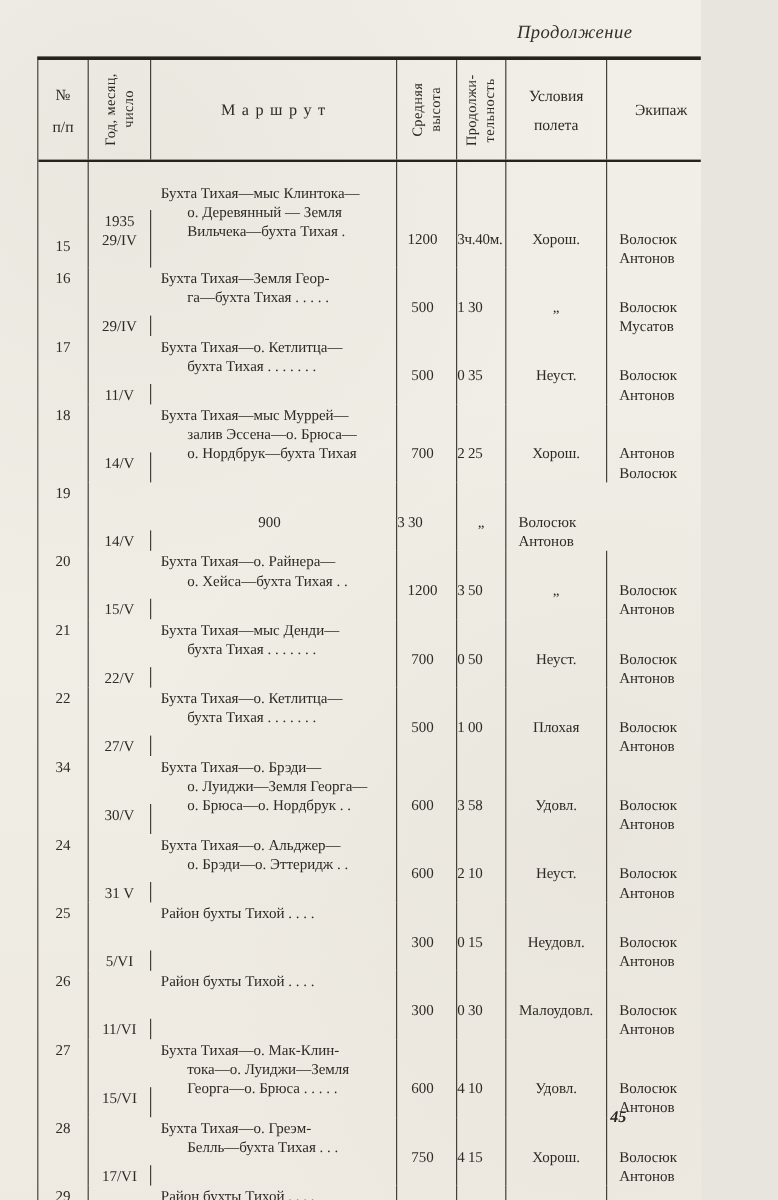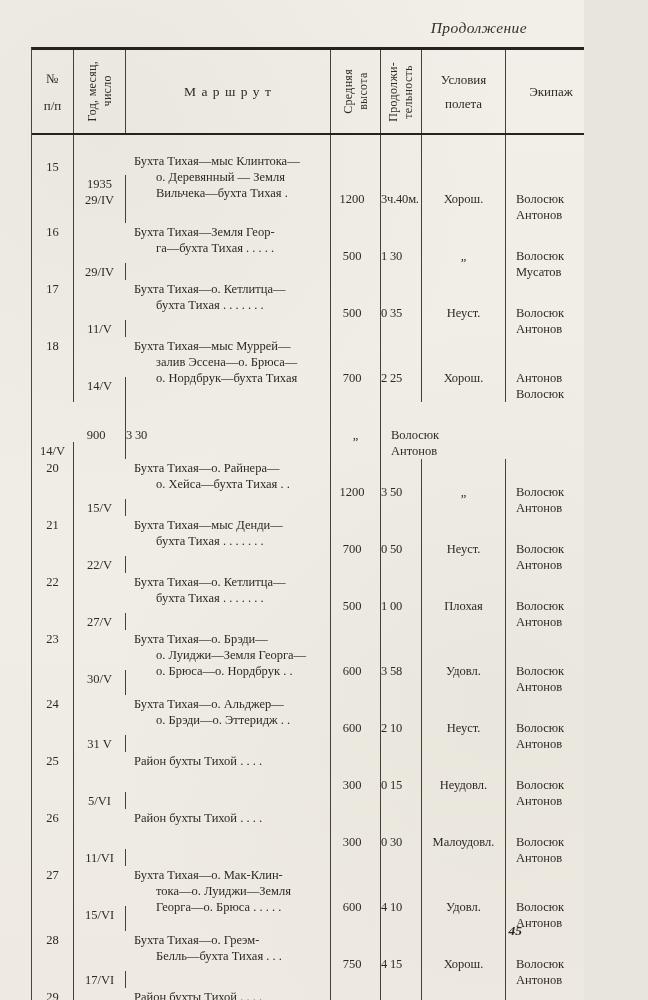--- a/index.html
+++ b/index.html
@@ -57,21 +57,21 @@
   .c-date{text-align:center;padding-top:1px;margin-top:40px;}
   .c-route{padding:1px 4px 16px 8px;}
   .c-route .line + .line{padding-left:22px;}
   .c-alt,.c-dur,.c-cond,.c-crew{display:flex;flex-direction:column;}
   .c-alt .val{margin-top:auto;padding:0 7px 16px 0;text-align:center;}
   .c-dur .val{margin-top:auto;padding:0 0 16px 0;text-align:left;white-space:nowrap;letter-spacing:-.2px;}
   .c-cond .val{margin-top:auto;padding:0 0 16px 0;text-align:center;}
   .c-crew .crew-lines{margin-top:auto;padding-left:10px;}
   .row-year{min-height:88px;}
   .row-year .c-route{padding-top:18px;}
-  .row-year .num-val{display:block;padding-top:23px;}
+  .row-year .num-val{display:block;padding-top:23px;margin-top:38px;}
 </style>
 </head>
 <body>
 
 <div class="page">
 
   <div class="continuation">Продолжение</div>
 
   <div class="ftable">
     <div class="hdr">
@@ -219,20 +219,23 @@
     </div>
     <div class="c-crew">
       <div class="crew-lines">
               <div>Антонов</div>
               <div>Волосюк</div>
             </div>
     </div>
   </div>
 
   <div class="row">
+    <div class="c-num">
+      <span class="num-val">19</span>
+    </div>
     <div class="c-date date-lines">
             <div>14/V</div>
           </div>
     <div class="c-alt">
       <span class="val">900</span>
     </div>
     <div class="c-dur">
       <span class="val">3 30</span>
     </div>
     <div class="c-cond">
@@ -325,21 +328,21 @@
     <div class="c-crew">
       <div class="crew-lines">
               <div>Волосюк</div>
               <div>Антонов</div>
             </div>
     </div>
   </div>
 
   <div class="row">
     <div class="c-num">
-      <span class="num-val">23</span>
+      <span class="num-val">34</span>
     </div>
     <div class="c-date date-lines">
             <div>30/V</div>
           </div>
     <div class="c-route route-lines">
             <div class="line">Бухта Тихая—о. Брэди—</div>
             <div class="line">о. Луиджи—Земля Георга—</div>
             <div class="line">о. Брюса—о. Нордбрук . .</div>
           </div>
     <div class="c-alt">

